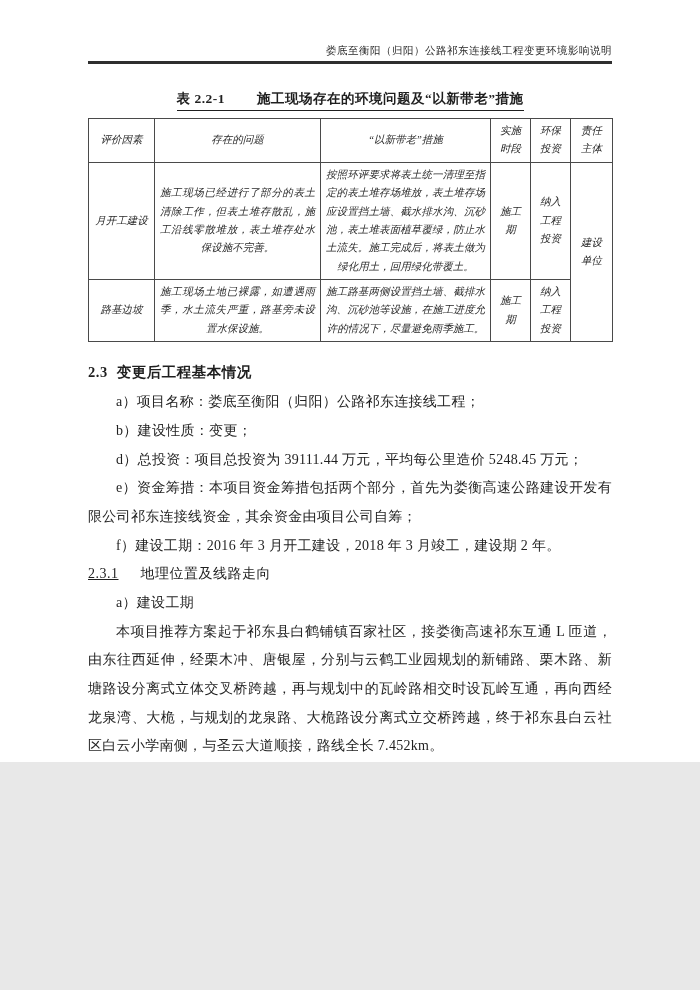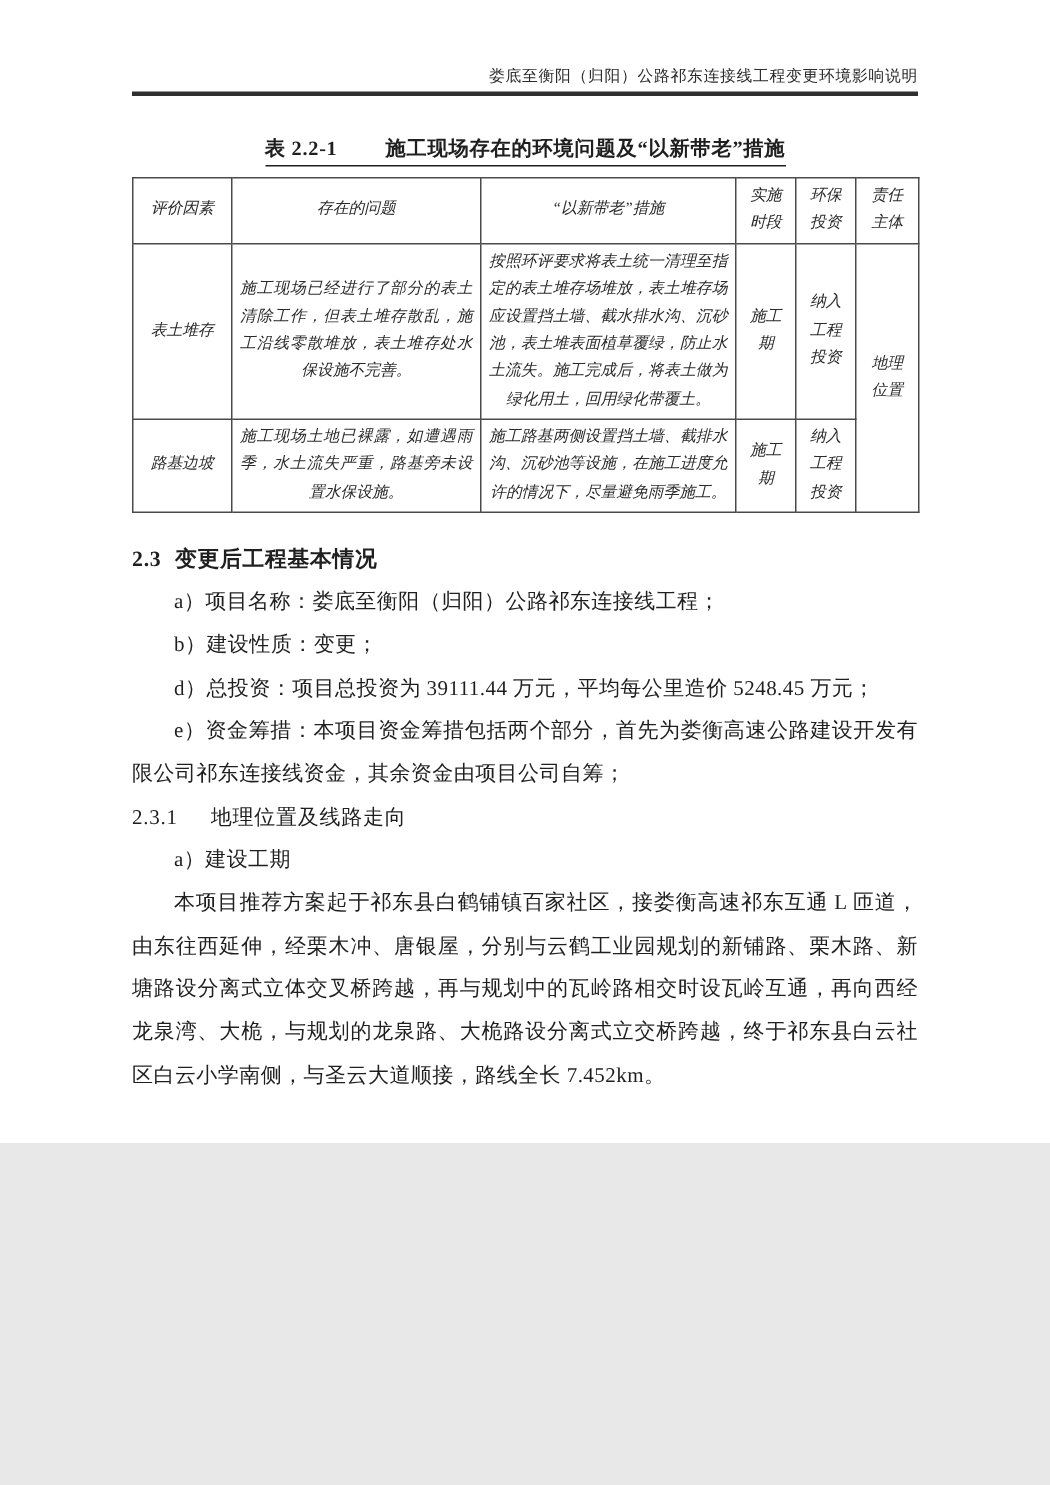--- a/index.html
+++ b/index.html
@@ -87,21 +87,21 @@
     text-indent: 2em;
     text-align: justify;
     letter-spacing: 0.3px;
   }
   .body-par.first { margin-top: 6px; }
   .subsec-heading {
     font-size: 14px;
     line-height: 2.05;
     letter-spacing: 0.5px;
   }
-  .subsec-heading .sec-num { margin-right: 22px; }
+  .subsec-heading .sec-num { margin-right: 22px; text-decoration: underline; }
 
   
   .page-footer {
     position: absolute;
     bottom: 46px;
     left: 0;
     width: 100%;
     text-align: center;
     font-size: 12px;
     color: #3a3a3a;
@@ -136,45 +136,46 @@
       <tbody>
           <tr class="hdr-row">
         <th>评价因素</th>
         <th>存在的问题</th>
         <th>“以新带老”措施</th>
         <th>实施时段</th>
         <th>环保投资</th>
         <th>责任主体</th>
       </tr>
       <tr class="data-row-1">
-        <td class="c-factor">表土堆存</td>
+        <td class="c-factor">月开工建设</td>
         <td class="c-problem">施工现场已经进行了部分的表土清除工作，但表土堆存散乱，施工沿线零散堆放，表土堆存处水保设施不完善。</td>
         <td class="c-measure">按照环评要求将表土统一清理至指定的表土堆存场堆放，表土堆存场应设置挡土墙、截水排水沟、沉砂池，表土堆表面植草覆绿，防止水土流失。施工完成后，将表土做为绿化用土，回用绿化带覆土。</td>
         <td class="c-period">施工期</td>
         <td class="c-invest">纳入工程投资</td>
-        <td class="c-resp" rowspan="2">地理位置</td>
+        <td class="c-resp" rowspan="2">建设单位</td>
       </tr>
       <tr class="data-row-2">
         <td class="c-factor">路基边坡</td>
         <td class="c-problem">施工现场土地已裸露，如遭遇雨季，水土流失严重，路基旁未设置水保设施。</td>
         <td class="c-measure">施工路基两侧设置挡土墙、截排水沟、沉砂池等设施，在施工进度允许的情况下，尽量避免雨季施工。</td>
         <td class="c-period">施工期</td>
         <td class="c-invest">纳入工程投资</td>
       </tr>
     </tbody>
       </table>
 
     <div class="sec-heading">
       <span class="sec-num">2.3</span><span>变更后工程基本情况</span>
     </div>
 
     <p class="body-par first">a）项目名称：娄底至衡阳（归阳）公路祁东连接线工程；</p>
     <p class="body-par">b）建设性质：变更；</p>
     <p class="body-par">d）总投资：项目总投资为 39111.44 万元，平均每公里造价 5248.45 万元；</p>
     <p class="body-par">e）资金筹措：本项目资金筹措包括两个部分，首先为娄衡高速公路建设开发有限公司祁东连接线资金，其余资金由项目公司自筹；</p>
+    <p class="body-par">f）建设工期：2016 年 3 月开工建设，2018 年 3 月竣工，建设期 2 年。</p>
 
     <div class="subsec-heading">
       <span class="sec-num">2.3.1</span><span>地理位置及线路走向</span>
     </div>
 
     <p class="body-par">a）建设工期</p>
     <p class="body-par">本项目推荐方案起于祁东县白鹤铺镇百家社区，接娄衡高速祁东互通 L 匝道，由东往西延伸，经栗木冲、唐银屋，分别与云鹤工业园规划的新铺路、栗木路、新塘路设分离式立体交叉桥跨越，再与规划中的瓦岭路相交时设瓦岭互通，再向西经龙泉湾、大桅，与规划的龙泉路、大桅路设分离式立交桥跨越，终于祁东县白云社区白云小学南侧，与圣云大道顺接，路线全长 7.452km。</p>
 
   </div>
 

